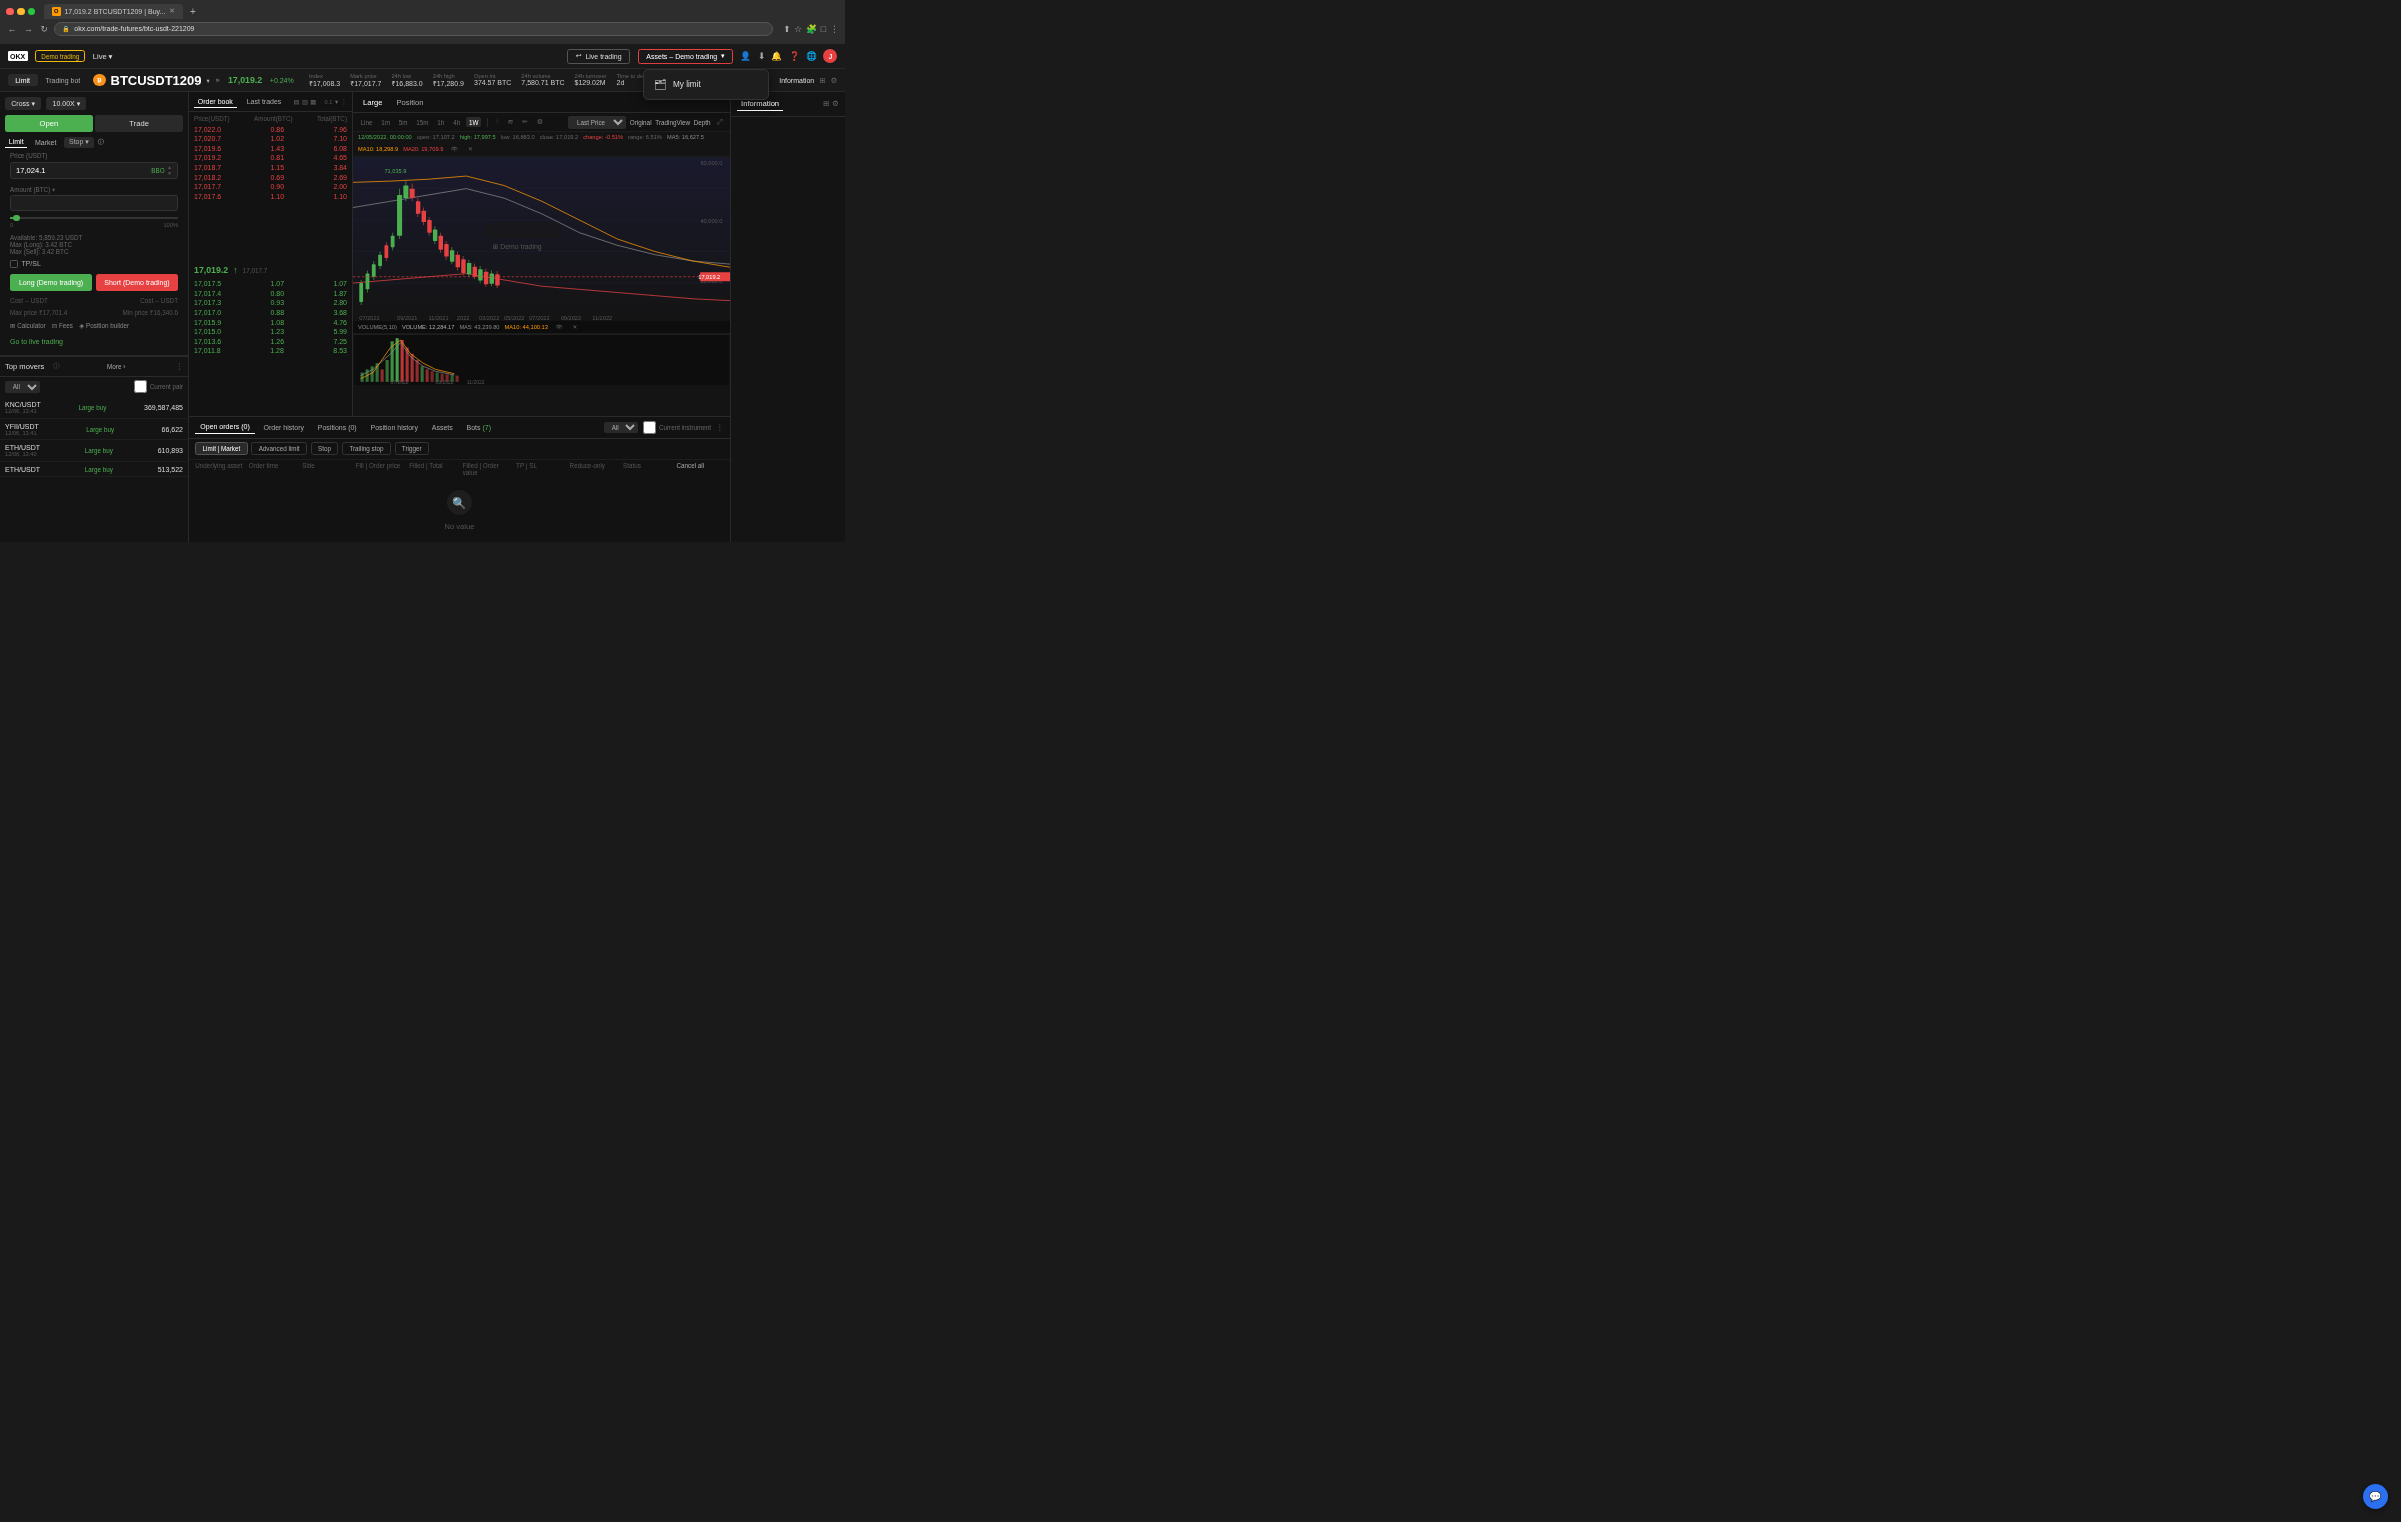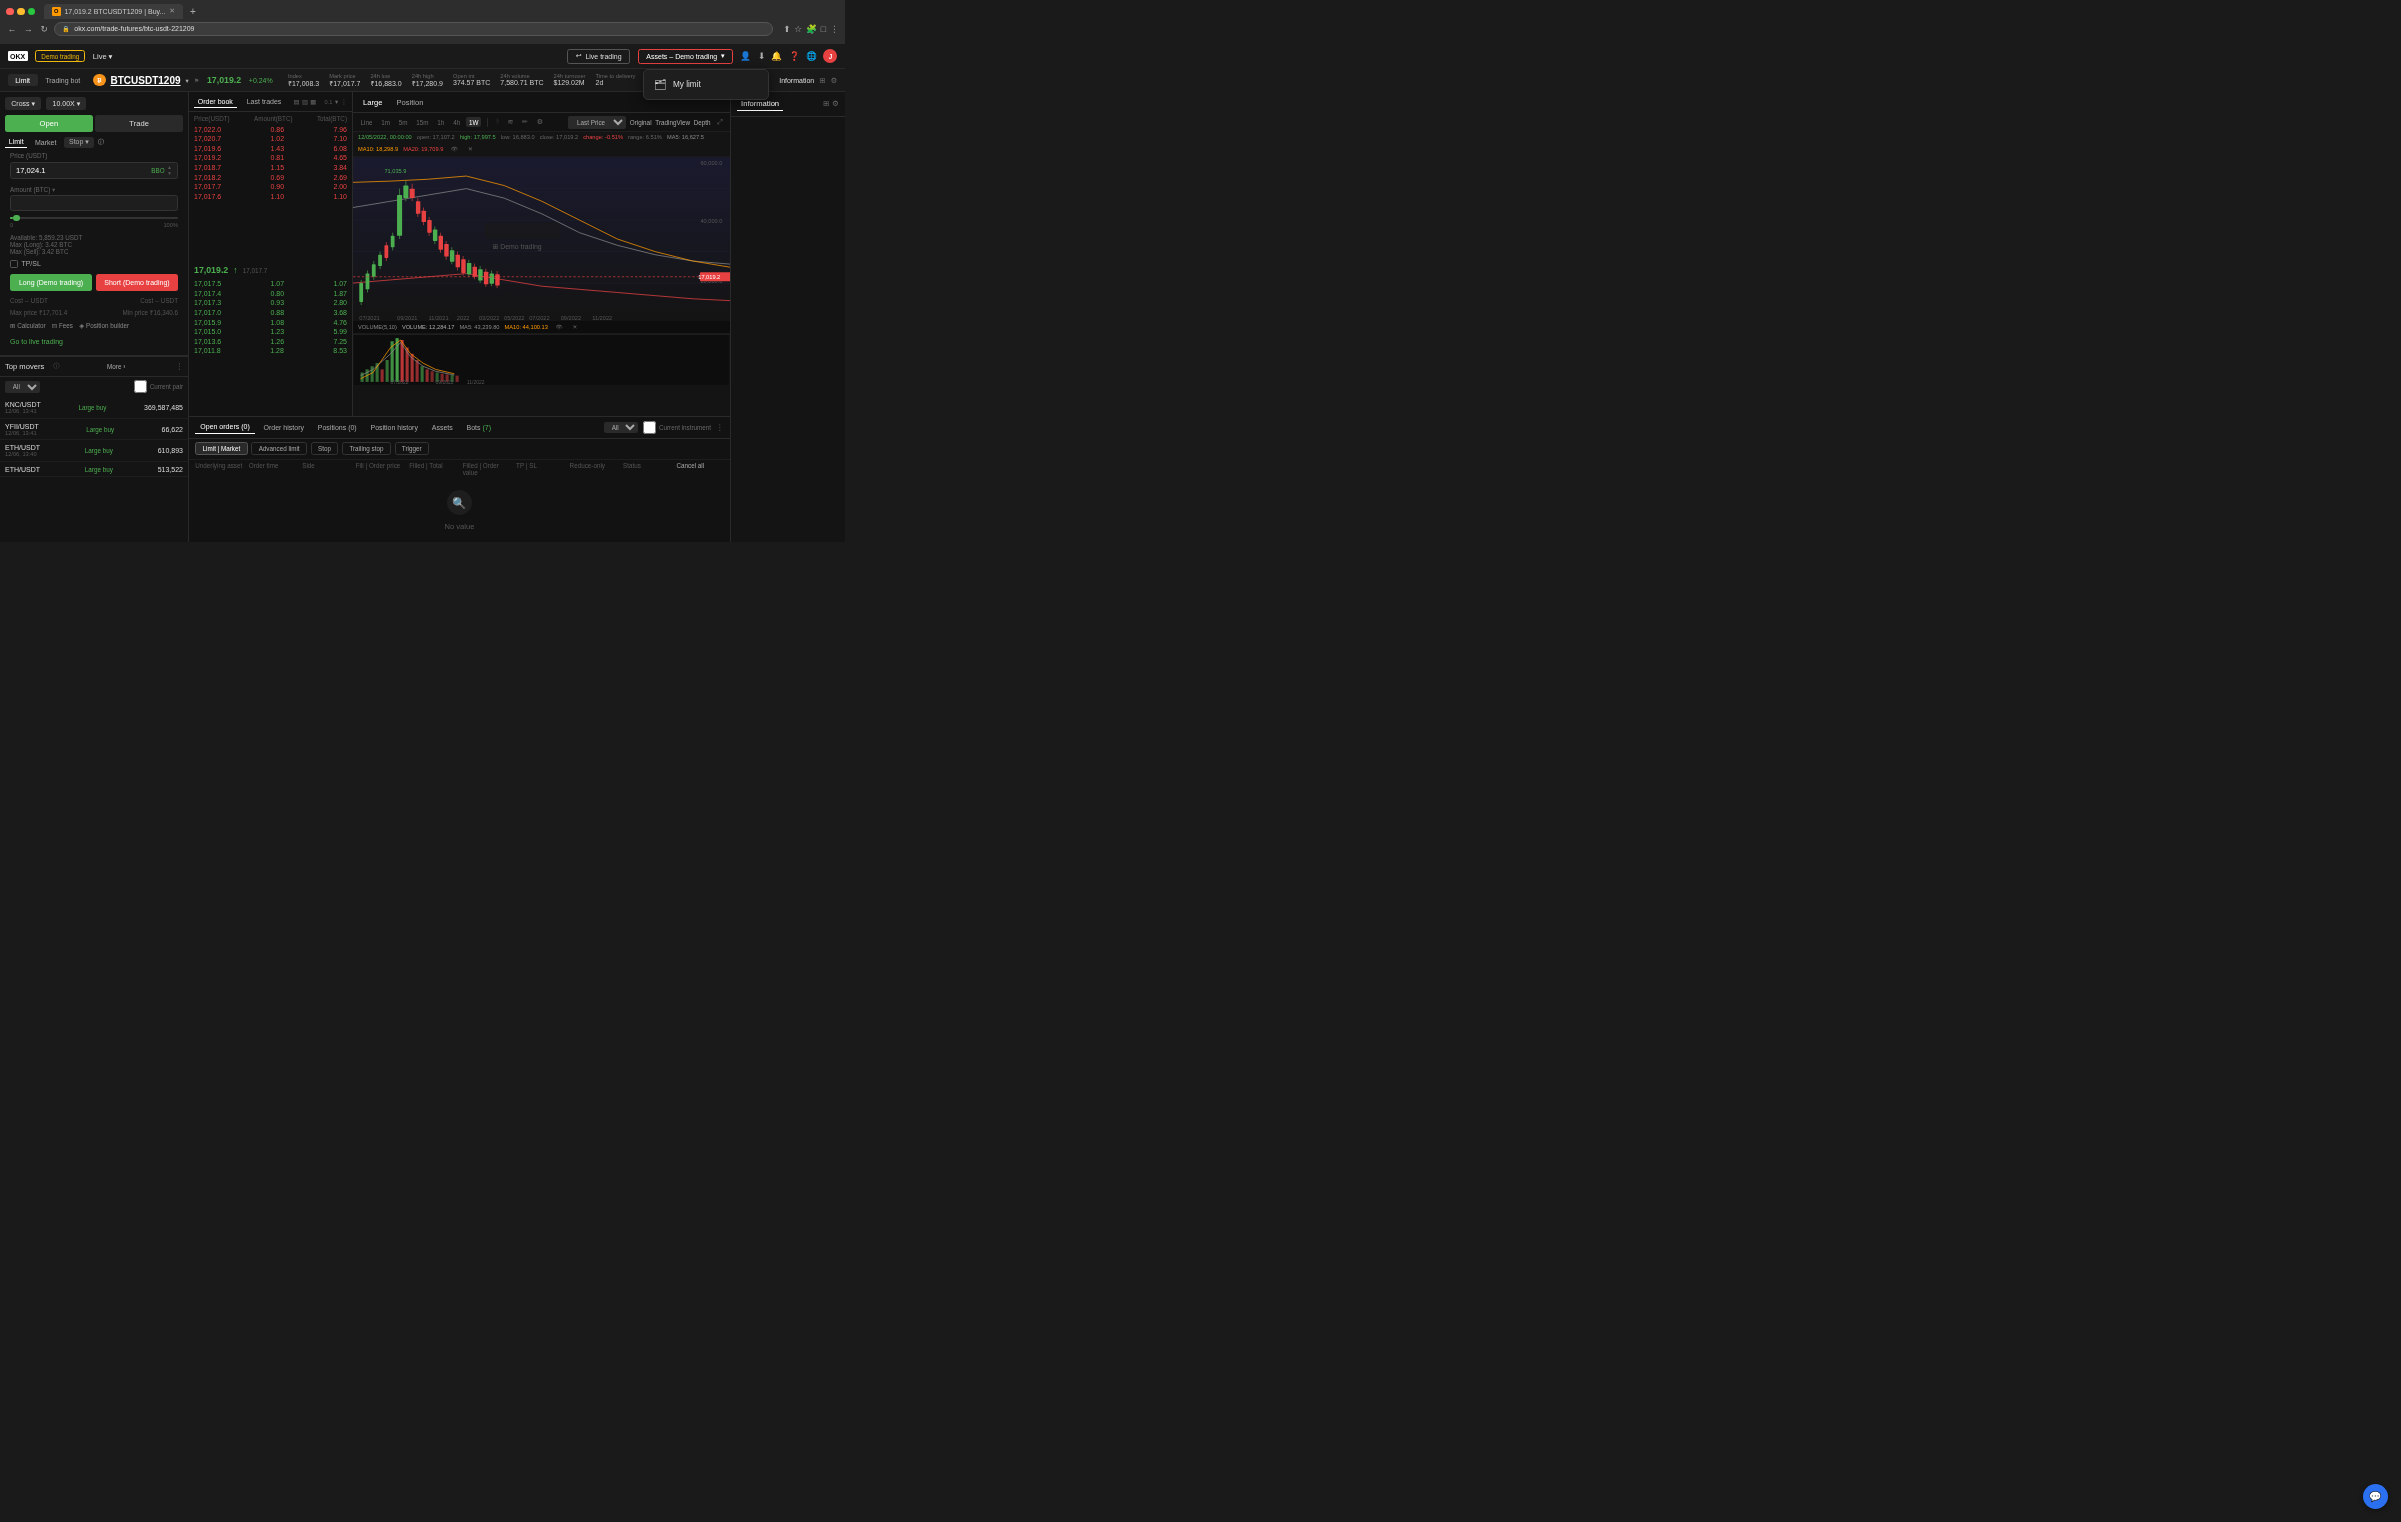--- a/index.html
+++ b/index.html
@@ -172,21 +172,21 @@
     }
     .sub-btn.active { background: #3a3a3a; }
     .trading-bot-btn { background: transparent; border: none; color: #aaa; font-size: 7px; cursor: pointer; }
     .pair-info {
       display: flex;
       align-items: center;
       gap: 5px;
       margin-left: 5px;
     }
     .btc-icon { width: 12.6px; height: 12.6px; background: #f7931a; border-radius: 50%; display: flex; align-items: center; justify-content: center; font-size: 5.7px; font-weight: bold; color: white; }
-    .pair-name { font-size: 10px; font-weight: 600; color: #fff; text-decoration: underline; }
+    .pair-name { font-size: 13px; font-weight: 600; color: #fff; }
     .price-main { font-size: 8.8px; font-weight: 700; color: #4caf50; }
     .price-change { font-size: 7px; color: #4caf50; }
     .price-stats { display: flex; gap: 10px; margin-left: 7.6px; }
     .stat-item { display: flex; flex-direction: column; }
     .stat-label { font-size: 5.7px; color: #666; }
     .stat-value { font-size: 7px; color: #ccc; }
     .info-icons { margin-left: auto; display: flex; gap: 5px; }
 
     
     .main-content {

